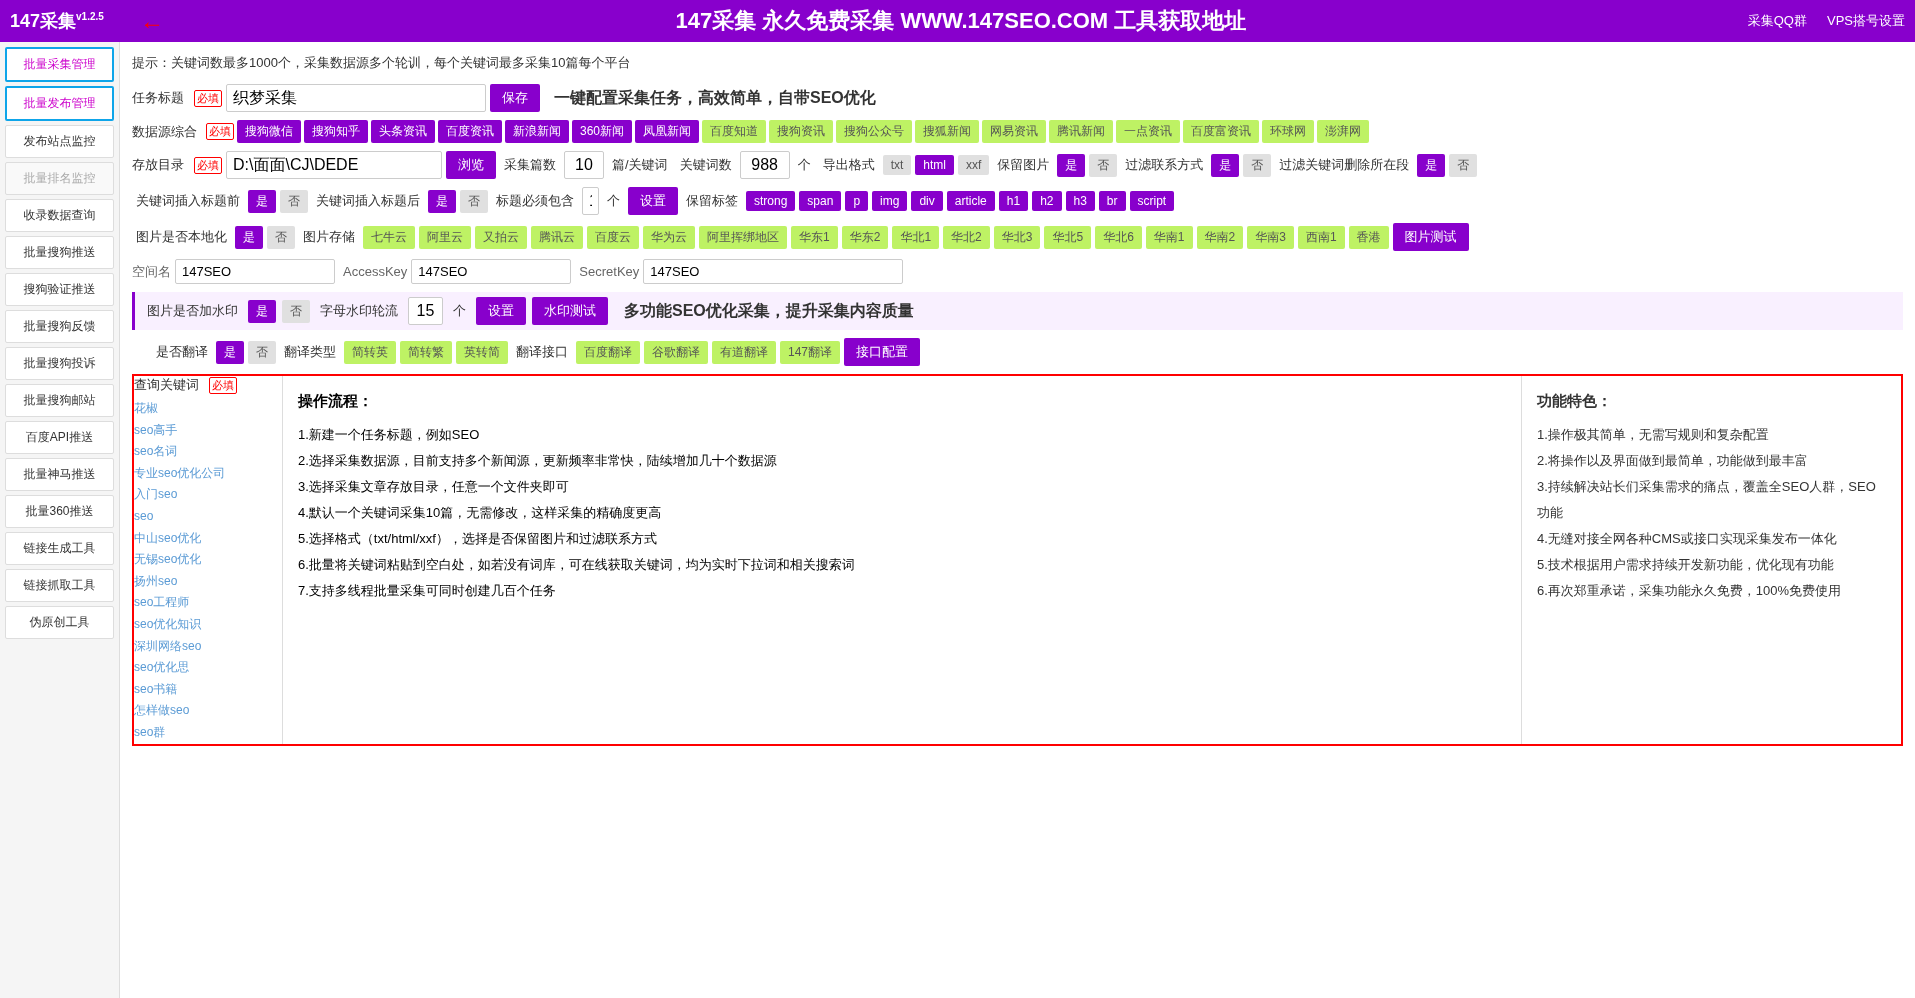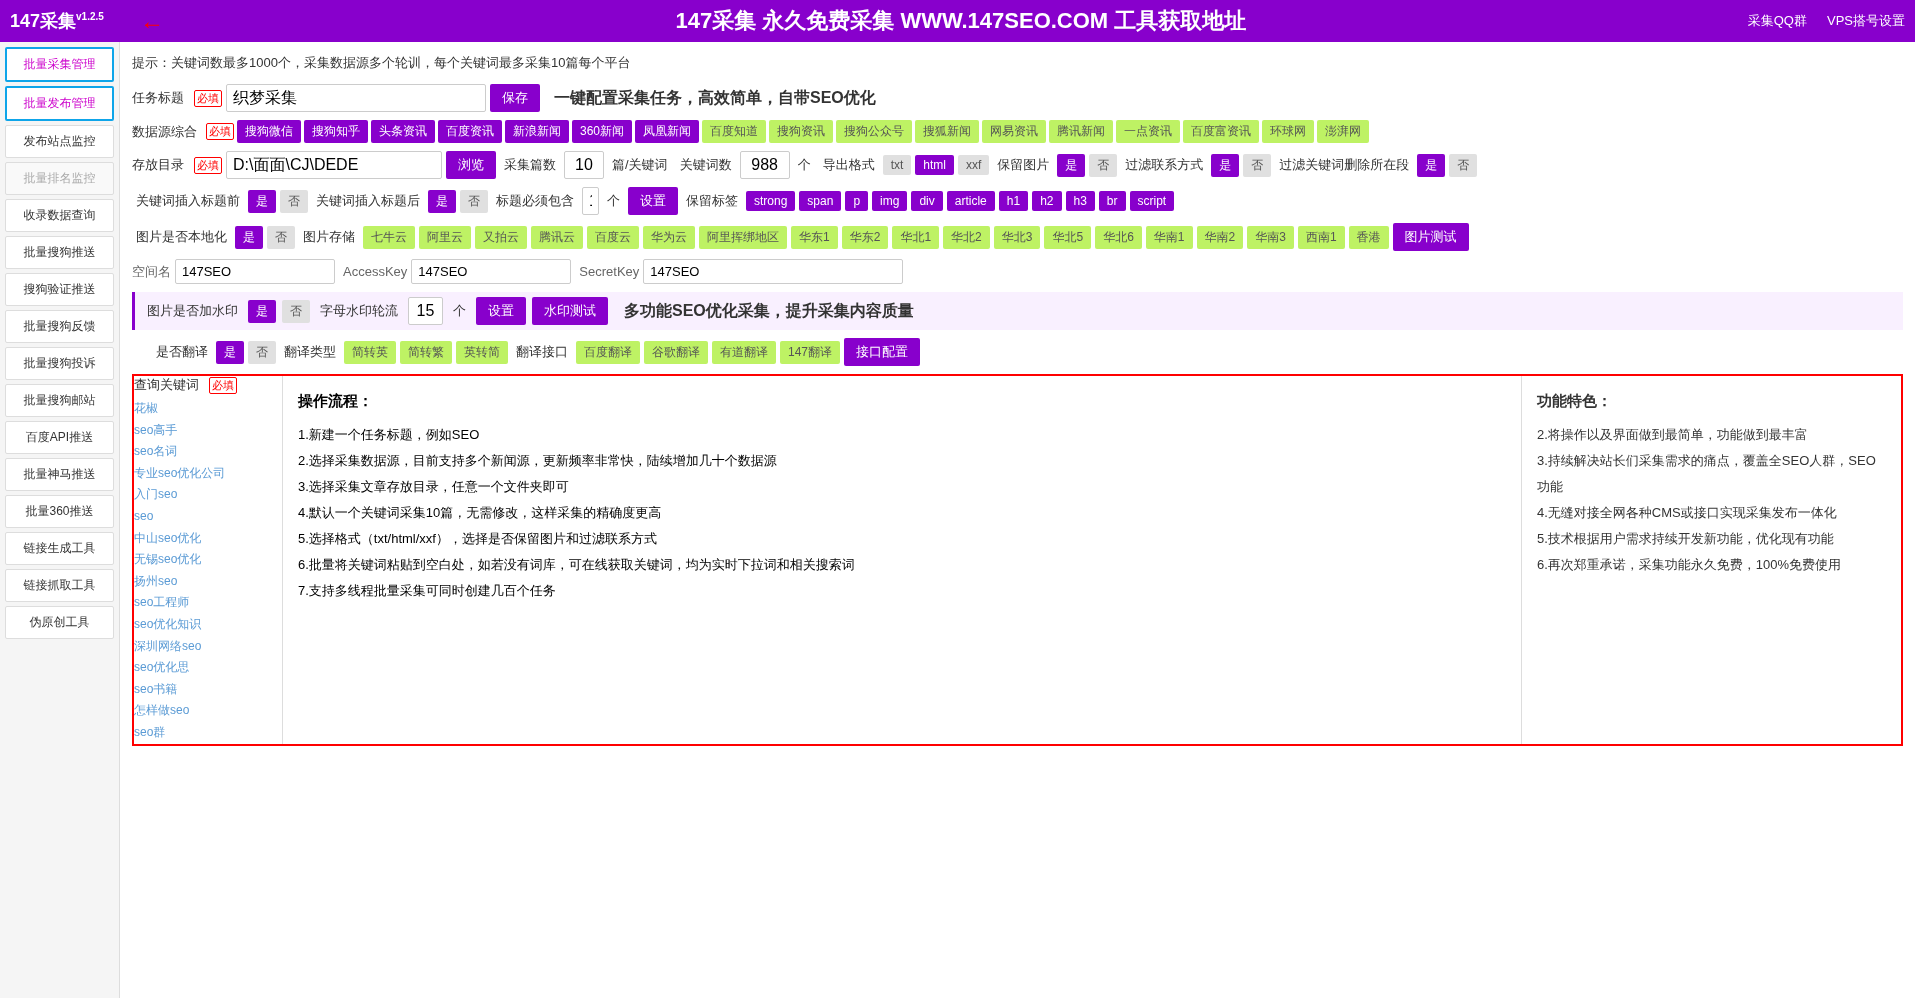--- a/index.html
+++ b/index.html
@@ -501,20 +501,21 @@
         <div style="line-height:2">2.选择采集数据源，目前支持多个新闻源，更新频率非常快，陆续增加几十个数据源</div>
         <div style="line-height:2">3.选择采集文章存放目录，任意一个文件夹即可</div>
         <div style="line-height:2">4.默认一个关键词采集10篇，无需修改，这样采集的精确度更高</div>
         <div style="line-height:2">5.选择格式（txt/html/xxf），选择是否保留图片和过滤联系方式</div>
         <div style="line-height:2">6.批量将关键词粘贴到空白处，如若没有词库，可在线获取关键词，均为实时下拉词和相关搜索词</div>
         <div style="line-height:2">7.支持多线程批量采集可同时创建几百个任务</div>
       </div>
 
       <div class="feature-panel">
         <div style="font-weight:bold; font-size:15px; margin-bottom:6px;">功能特色：</div>
+        <div style="line-height:2">1.操作极其简单，无需写规则和复杂配置</div>
         <div style="line-height:2">2.将操作以及界面做到最简单，功能做到最丰富</div>
         <div style="line-height:2">3.持续解决站长们采集需求的痛点，覆盖全SEO人群，SEO功能</div>
         <div style="line-height:2">4.无缝对接全网各种CMS或接口实现采集发布一体化</div>
         <div style="line-height:2">5.技术根据用户需求持续开发新功能，优化现有功能</div>
         <div style="line-height:2">6.再次郑重承诺，采集功能永久免费，100%免费使用</div>
       </div>
     </div>
 
   </div>
 </div>

